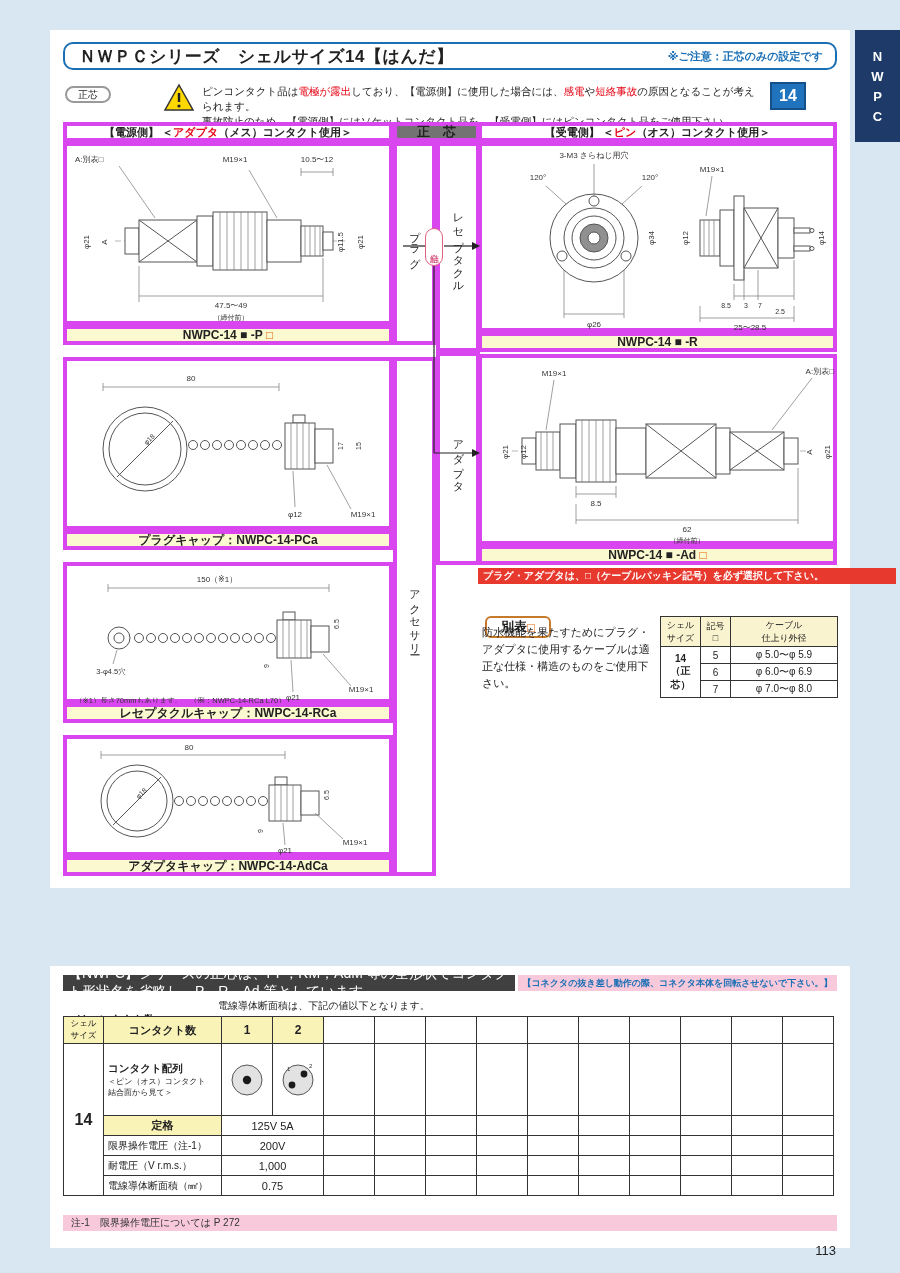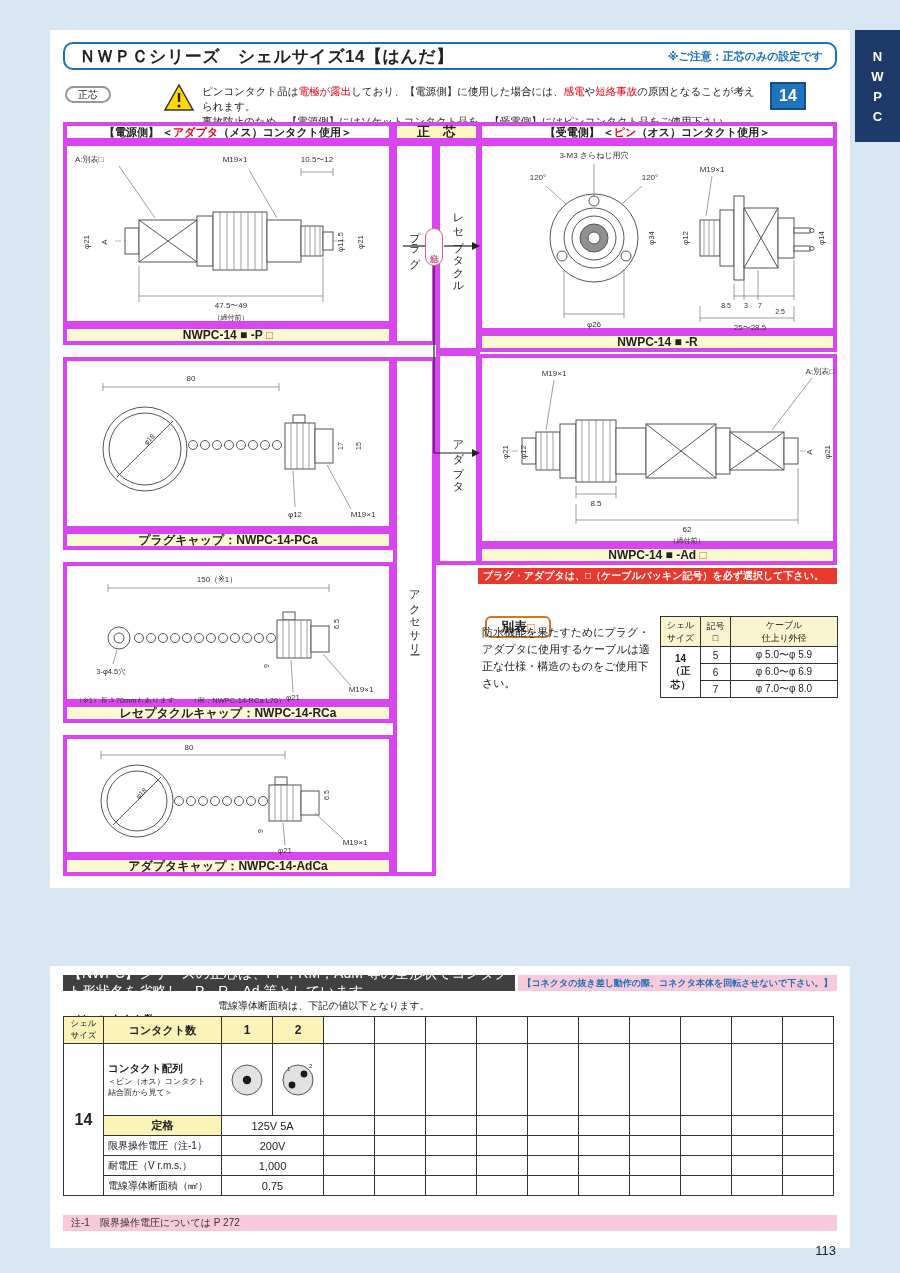--- a/index.html
+++ b/index.html
@@ -240,21 +240,21 @@
       <text x="122" y="11" text-anchor="middle">80</text>
       <text transform="rotate(-45 76 56)" x="76" y="56" text-anchor="middle" class="f7">φ18</text>
       <text transform="rotate(-90 262 56)" x="262" y="56" text-anchor="middle" class="f7">6.5</text>
       <text transform="rotate(-90 196 92)" x="196" y="92" text-anchor="middle" class="f7">9</text>
       <text x="218" y="114" text-anchor="middle">φ21</text>
       <text x="288" y="106" text-anchor="middle">M19×1</text>
     </svg>
   </div>
   <div class="abs b capbar center" style="left:63px;top:856px;width:330px;height:20px;">アダプタキャップ：NWPC-14-AdCa</div>
 
-  <div class="abs b center" style="left:393px;top:122px;width:87px;height:20px;font-weight:bold;font-size:13px;background:#fef9c3;">正　芯</div>
+  <div class="abs b center" style="left:393px;top:122px;width:87px;height:20px;font-weight:bold;font-size:13px;background:#737373;">正　芯</div>
   <div class="abs b center" style="left:393px;top:142px;width:43px;height:203px;background:#fff;">
     <span class="vlabel">プラグ</span>
   </div>
   <div class="abs b center" style="left:393px;top:357px;width:43px;height:519px;background:#fff;">
     <span class="vlabel">アクセサリー</span>
   </div>
   <div class="abs b center" style="left:436px;top:142px;width:44px;height:210px;background:#fff;">
     <span class="vlabel">レセプタクル</span>
   </div>
   <div class="abs b center" style="left:436px;top:352px;width:44px;height:213px;background:#fff;">
@@ -371,21 +371,21 @@
       <text transform="rotate(-90 348 94)" x="348" y="94" text-anchor="middle">φ21</text>
       <text x="114" y="148" text-anchor="middle">8.5</text>
       <text x="205" y="174" text-anchor="middle">62</text>
       <text x="205" y="185" text-anchor="middle" class="f7">（締付前）</text>
     </svg>
   </div>
   <div class="abs b capbar center" style="left:478px;top:545px;width:359px;height:20px;">
     <span>NWPC-14 ■ -Ad</span>&nbsp;<span class="obox">□</span>
   </div>
 
-  <div class="abs redbanner" style="left:478px;top:568px;width:359px;height:16px;">プラグ・アダプタは、□（ケーブルパッキン記号）を必ず選択して下さい。</div>
+  <div class="abs redbanner" style="left:478px;top:568px;width:418px;height:16px;">プラグ・アダプタは、□（ケーブルパッキン記号）を必ず選択して下さい。</div>
 
   <div class="abs besshyo center" style="left:485px;top:592px;width:66px;height:22px;margin-top:24px;">
     <span>別表</span>
       <span class="obox">□</span>
   </div>
   <div class="abs desc" style="left:482px;top:624px;width:172px;">防水機能を果たすためにプラグ・アダプタに使用するケーブルは適正な仕様・構造のものをご使用下さい。</div>
 
   <table class="abs ctbl" style="left:660px;top:616px;">
     <colgroup>
         <col style="width:40px">

